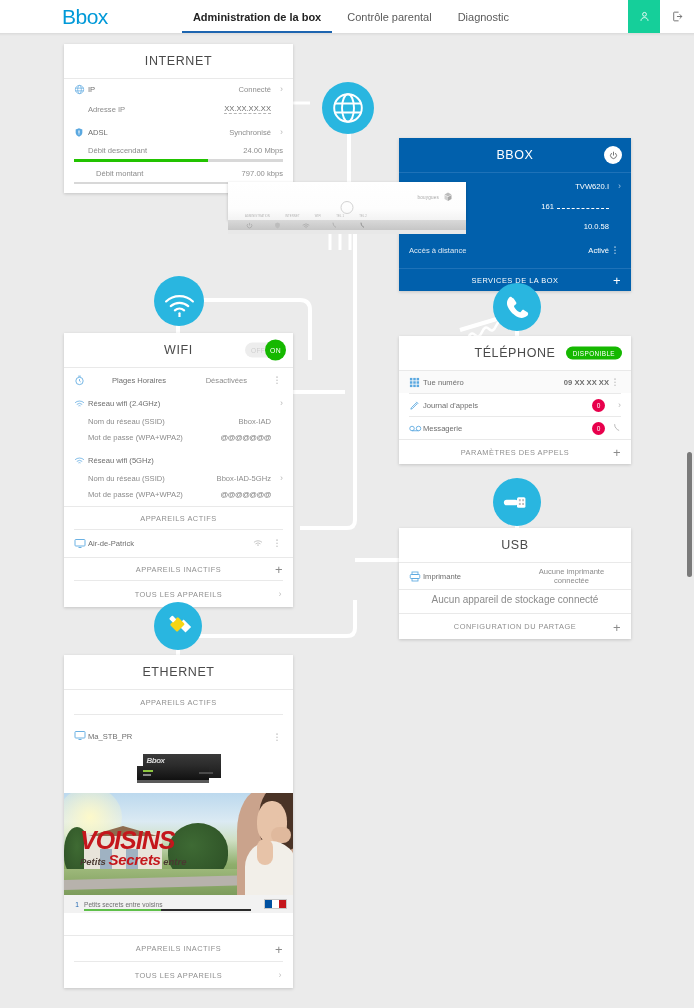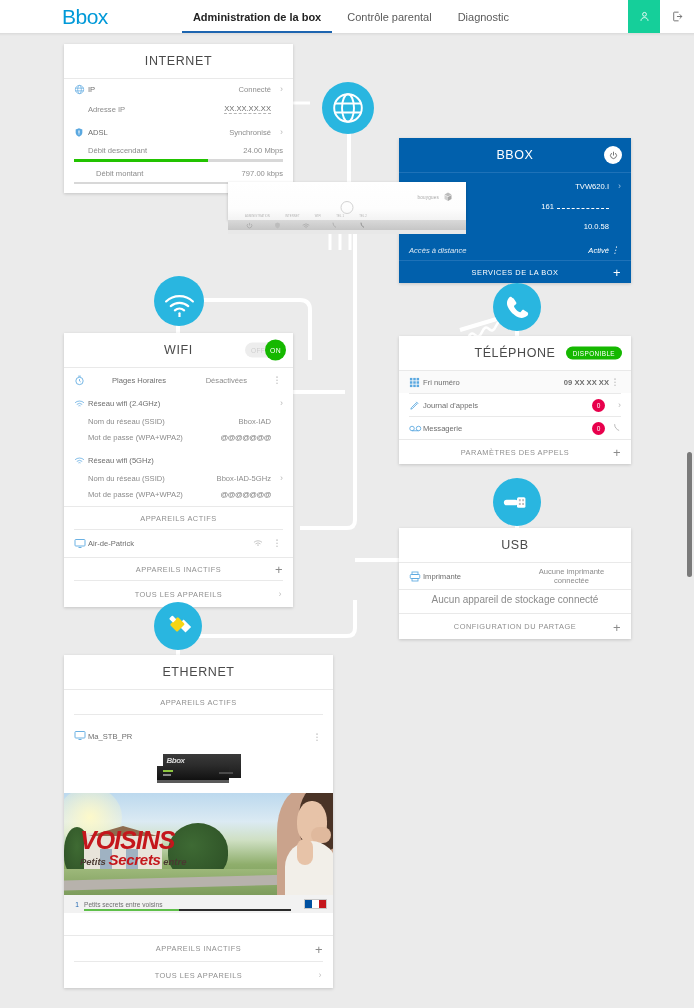--- a/index.html
+++ b/index.html
@@ -161,21 +161,21 @@
     display:inline-flex; align-items:center; justify-content:center;
     width:13px; height:13px; border-radius:50%;
     background:#e8004c; color:#fff; font-size:6.5px;
   }
 
   
   #card-usb { left:399px; top:528px; width:232px; }
   .usb-center { text-align:center; font-size:10px; color:#8b8b8b; padding:4px 0 8px; }
 
   
-  #card-eth { left:64px; top:655px; width:269px; }
+  #card-eth { left:64px; top:655px; width:229px; }
   .stb-img {
     height:52px; display:flex; align-items:center; justify-content:center;
     position:relative; overflow:hidden;
   }
   .tv-img { height:102px; width:100%; position:relative; overflow:hidden; }
   .tv-progress {
     height:18px; background:#f2f2f2; display:flex; align-items:center;
     padding:0 6px; font-size:6.6px; color:#6f6f6f; position:relative;
   }
 
@@ -415,21 +415,21 @@
     <span class="serial-dash"></span>
     <span class="chev"></span>
   </div>
 
   <div class="row">
     <span class="lbl">Version logicielle</span>
     <span class="val">10.0.58</span>
     <span class="chev"></span>
   </div>
 
-  <div class="row" style="margin-top:4px;margin-bottom:0;font-style:italic;">
+  <div class="row" style="margin-top:4px;margin-bottom:8px;">
     <span class="lbl">Accès à distance</span>
     <span class="val">Activé</span>
     <span class="dots">⋮</span>
   </div>
 
   <div class="sep-full"></div>
   <div class="bbox-footer">
     <span>SERVICES DE LA BOX</span>
     <span class="plus">+</span>
   </div>
@@ -550,21 +550,21 @@
           <rect x="9.3" y="2" width="5.4" height="5.4"></rect>
           <rect x="16.6" y="2" width="5.4" height="5.4"></rect>
           <rect x="2" y="9.3" width="5.4" height="5.4"></rect>
           <rect x="9.3" y="9.3" width="5.4" height="5.4"></rect>
           <rect x="16.6" y="9.3" width="5.4" height="5.4"></rect>
           <rect x="2" y="16.6" width="5.4" height="5.4"></rect>
           <rect x="9.3" y="16.6" width="5.4" height="5.4"></rect>
           <rect x="16.6" y="16.6" width="5.4" height="5.4"></rect>
         </svg>
     </span>
-    <span class="lbl">Fri numéro</span>
+    <span class="lbl">Tue numéro</span>
     <span class="val" style="font-weight:bold;color:#6d6d6d;">09 XX XX XX</span>
     <span class="dots">⋮</span>
   </div>
   <div class="sep"></div>
 
   <div class="row" style="height:22px;">
     <span class="ico">
       <svg width="11" height="11" viewBox="0 0 24 24" fill="none" stroke="#5aa8e0" stroke-width="1.9">
           <path d="M4 20l3-1 11-11-2-2L5 17z"></path>
           <path d="M16 4l4 4"></path>

